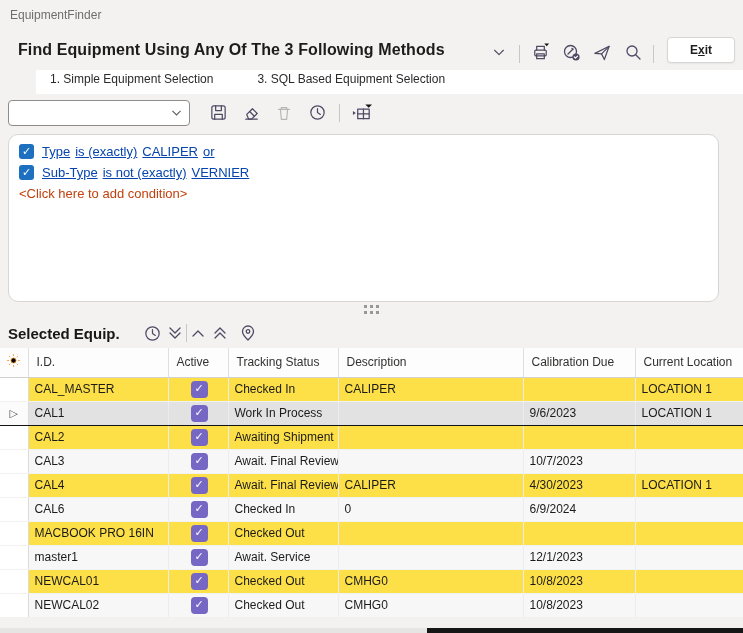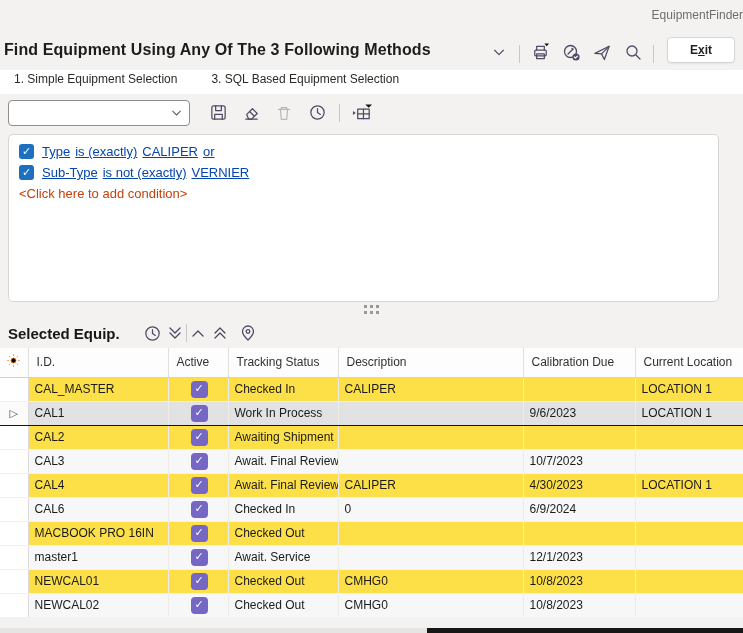--- a/index.html
+++ b/index.html
@@ -5,55 +5,55 @@
   * { box-sizing: border-box; margin: 0; padding: 0; }
   html,body { width: 743px; height: 633px; }
   body {
     font-family: "Liberation Sans", sans-serif;
     background: #f3f2f1;
     color: #201f1e;
     overflow: hidden;
     position: relative;
   }
   
-  .titlebar { height: 30px; display: flex; align-items: center; padding-left: 10px; justify-content: flex-end; }
+  .titlebar { height: 30px; display: flex; align-items: center; padding-left: 10px; }
   .titlebar-text { font-size: 12px; color: #6e6e6e; }
 
   
-  .header-row { height: 40px; display: flex; align-items: center; padding: 0 8px 0 4px; }
+  .header-row { height: 40px; display: flex; align-items: center; padding: 0 8px 0 18px; }
   .header-title { font-size: 16px; font-weight: bold; color: #1d1c1b; flex: 1; letter-spacing: .1px; }
   .header-icons { display: flex; align-items: flex-end; gap: 9px; }
   .icon-btn { display: inline-flex; align-items: center; justify-content: center; width: 22px; height: 22px; cursor: pointer; }
   .icon-btn svg { stroke: #4f4a63; fill: none; stroke-width: 1.3; stroke-linecap: round; stroke-linejoin: round; }
   .vsep { width: 1px; height: 18px; background: #c9c7c5; }
   .exit-btn {
     width: 68px; height: 26px; background: #fff; border: 1px solid #d8d6d4; border-radius: 4px;
     font-size: 12px; font-weight: 600; color: #1f1f1f; display: flex; align-items: center; justify-content: center;
     box-shadow: 0 1px 2px rgba(0,0,0,.06); cursor: pointer; margin-left: 4px;
   }
 
   
-  .tabstrip { background: #fff; height: 24px; display: flex; align-items: flex-end; padding-left: 12px; gap: 30px; }
+  .tabstrip { background: #fff; height: 24px; display: flex; align-items: flex-end; padding-left: 12px; gap: 40px; margin-left: 36px; }
   .tab { font-size: 12px; color: #2b2a29; padding: 0 2px 5px 2px; border-bottom: 3px solid transparent; cursor: pointer; white-space: nowrap; }
   .tab.active { font-weight: 600; border-bottom-color: #3db5e5; }
 
   
   .toolbar { height: 37px; display: flex; align-items: center; padding: 0 8px; gap: 11px; }
   .combo {
     width: 182px; height: 26px; background: #fff; border: 1px solid #8f8d8b; border-radius: 4px;
     display: flex; align-items: center; padding: 0 6px; margin-right: 6px;
   }
   .combo input { border: none; outline: none; flex: 1; font-size: 12px; font-family: "Liberation Sans", sans-serif; background: transparent; min-width: 0; }
   .combo svg { stroke: #5a5a5a; fill: none; stroke-width: 1.3; }
   .icon-btn.disabled svg { stroke: #b8b6b4; }
 
   
   .cond-panel {
     margin: 3px 24px 0 8px; height: 168px; background: #fff;
-    border: 1px solid #d8d6d4; border-radius: 5px; padding: 9px 10px;
+    border: 1px solid #d8d6d4; border-radius: 10px; padding: 9px 10px;
   }
   .cond-row { display: flex; align-items: center; margin-bottom: 6px; font-size: 13px; }
   .cb {
     width: 15px; height: 15px; border-radius: 3px; background: #1d70c0;
     position: relative; flex: 0 0 auto; margin-right: 8px; cursor: pointer;
   }
   .cb::after { content: "\2713"; color: #fff; font-size: 11px; position: absolute; left: 50%; top: 50%; transform: translate(-50%,-54%); }
   .cond-link { color: #0645ad; text-decoration: underline; margin-right: 5px; cursor: pointer; }
   .add-cond { color: #c2410c; font-size: 13px; margin-top: 2px; cursor: pointer; }
 

